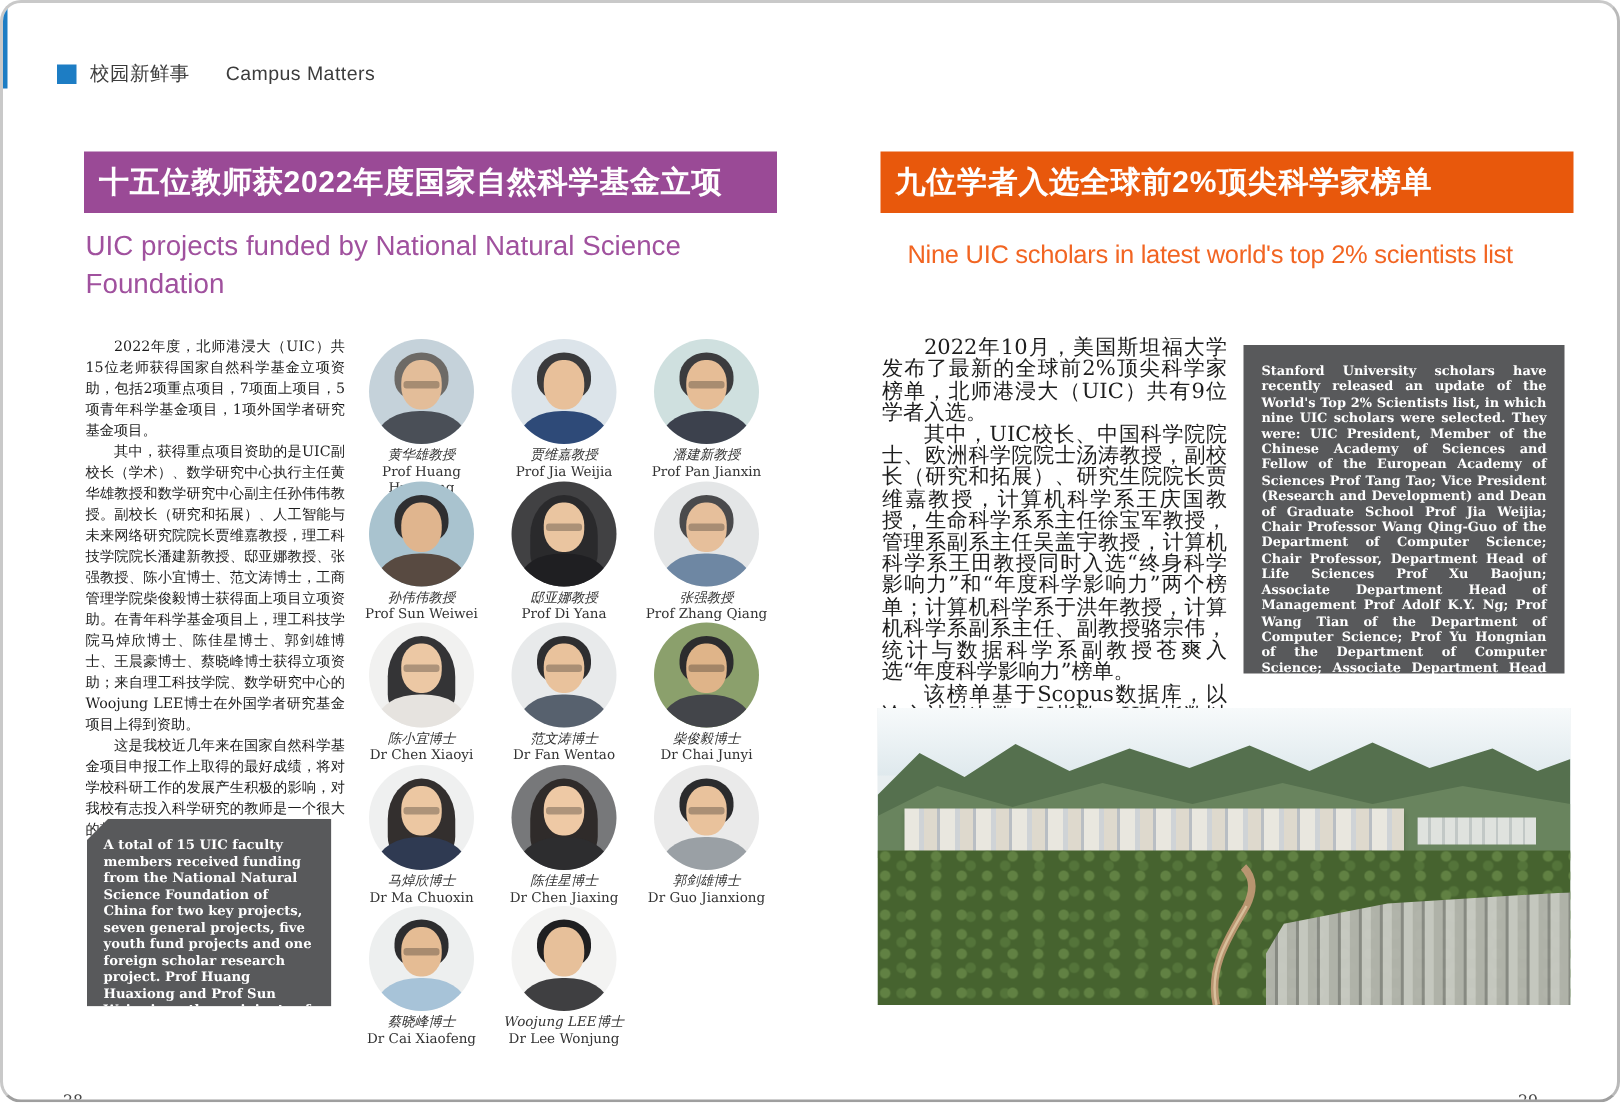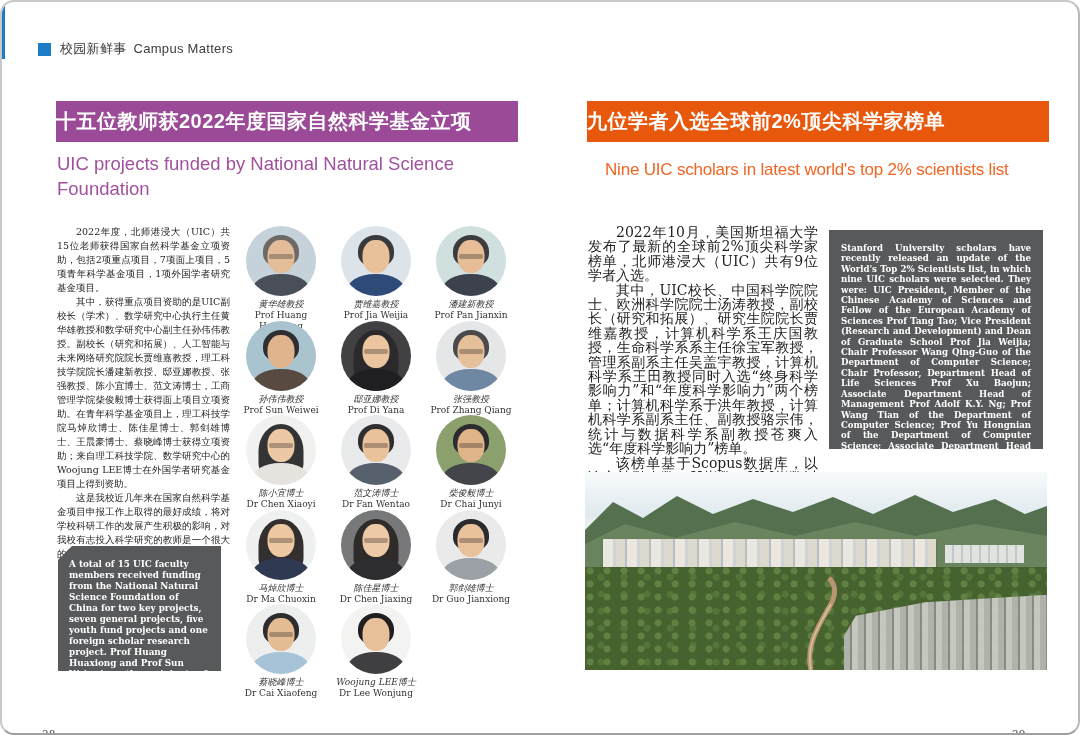--- a/index.html
+++ b/index.html
@@ -6,24 +6,24 @@
   .sheet{
     position:relative; width:1080px; height:735px; box-sizing:border-box;
     background:#fff; border:2px solid #c9c9c9; border-bottom-color:#9f9f9f;
     border-right-color:#b9b9b9; border-radius:14px; overflow:hidden;
     font-family:"Liberation Sans", sans-serif; color:#222;
   }
   .edge-accent{position:absolute; left:0; top:0; width:3px; height:57px; background:var(--blue,#1d7dc4);}
   .header{position:absolute; left:36px; top:38px; display:flex; align-items:center; gap:9px;}
   .hsq{width:13px; height:13px; background:var(--blue,#1d7dc4); display:inline-block;}
   .htext{font-size:13px; color:#3c3c3c; letter-spacing:.3px;}
-  .htext .en{margin-left:7px;}
+  .htext .en{margin-left:24px;}
 
   .banner{position:absolute; height:41px; width:462px; display:flex; align-items:center;}
-  .banner span{color:#fff; font-weight:700; font-size:20px; letter-spacing:.5px; white-space:nowrap;}
+  .banner span{color:#fff; font-weight:700; font-size:20px; padding-left:10px; letter-spacing:.5px; white-space:nowrap;}
   .banner.purple{left:54px; top:99px; background:var(--purple,#9a4a96);}
   .banner.orange{left:585px; top:99px; background:var(--orange,#e8580c);}
 
   .subtitle{position:absolute; font-weight:400;}
   .subtitle.purple-t{left:55px; top:149px; width:445px; font-size:18.5px; line-height:25px; color:var(--purple-t,#a0519e);}
   .subtitle.orange-t{left:603px; top:158px; font-size:17px; letter-spacing:-.2px; white-space:nowrap; color:var(--orange-t,#f26522);}
 
   .body-col{position:absolute; font-family:"DejaVu Serif","Liberation Serif",serif; text-align:justify; color:#1d1d1d;}
   .body-col p{margin:0; text-indent:2em;}
   .left-col{left:55px; top:223px; width:173px; font-size:9.5px; line-height:14px;}

